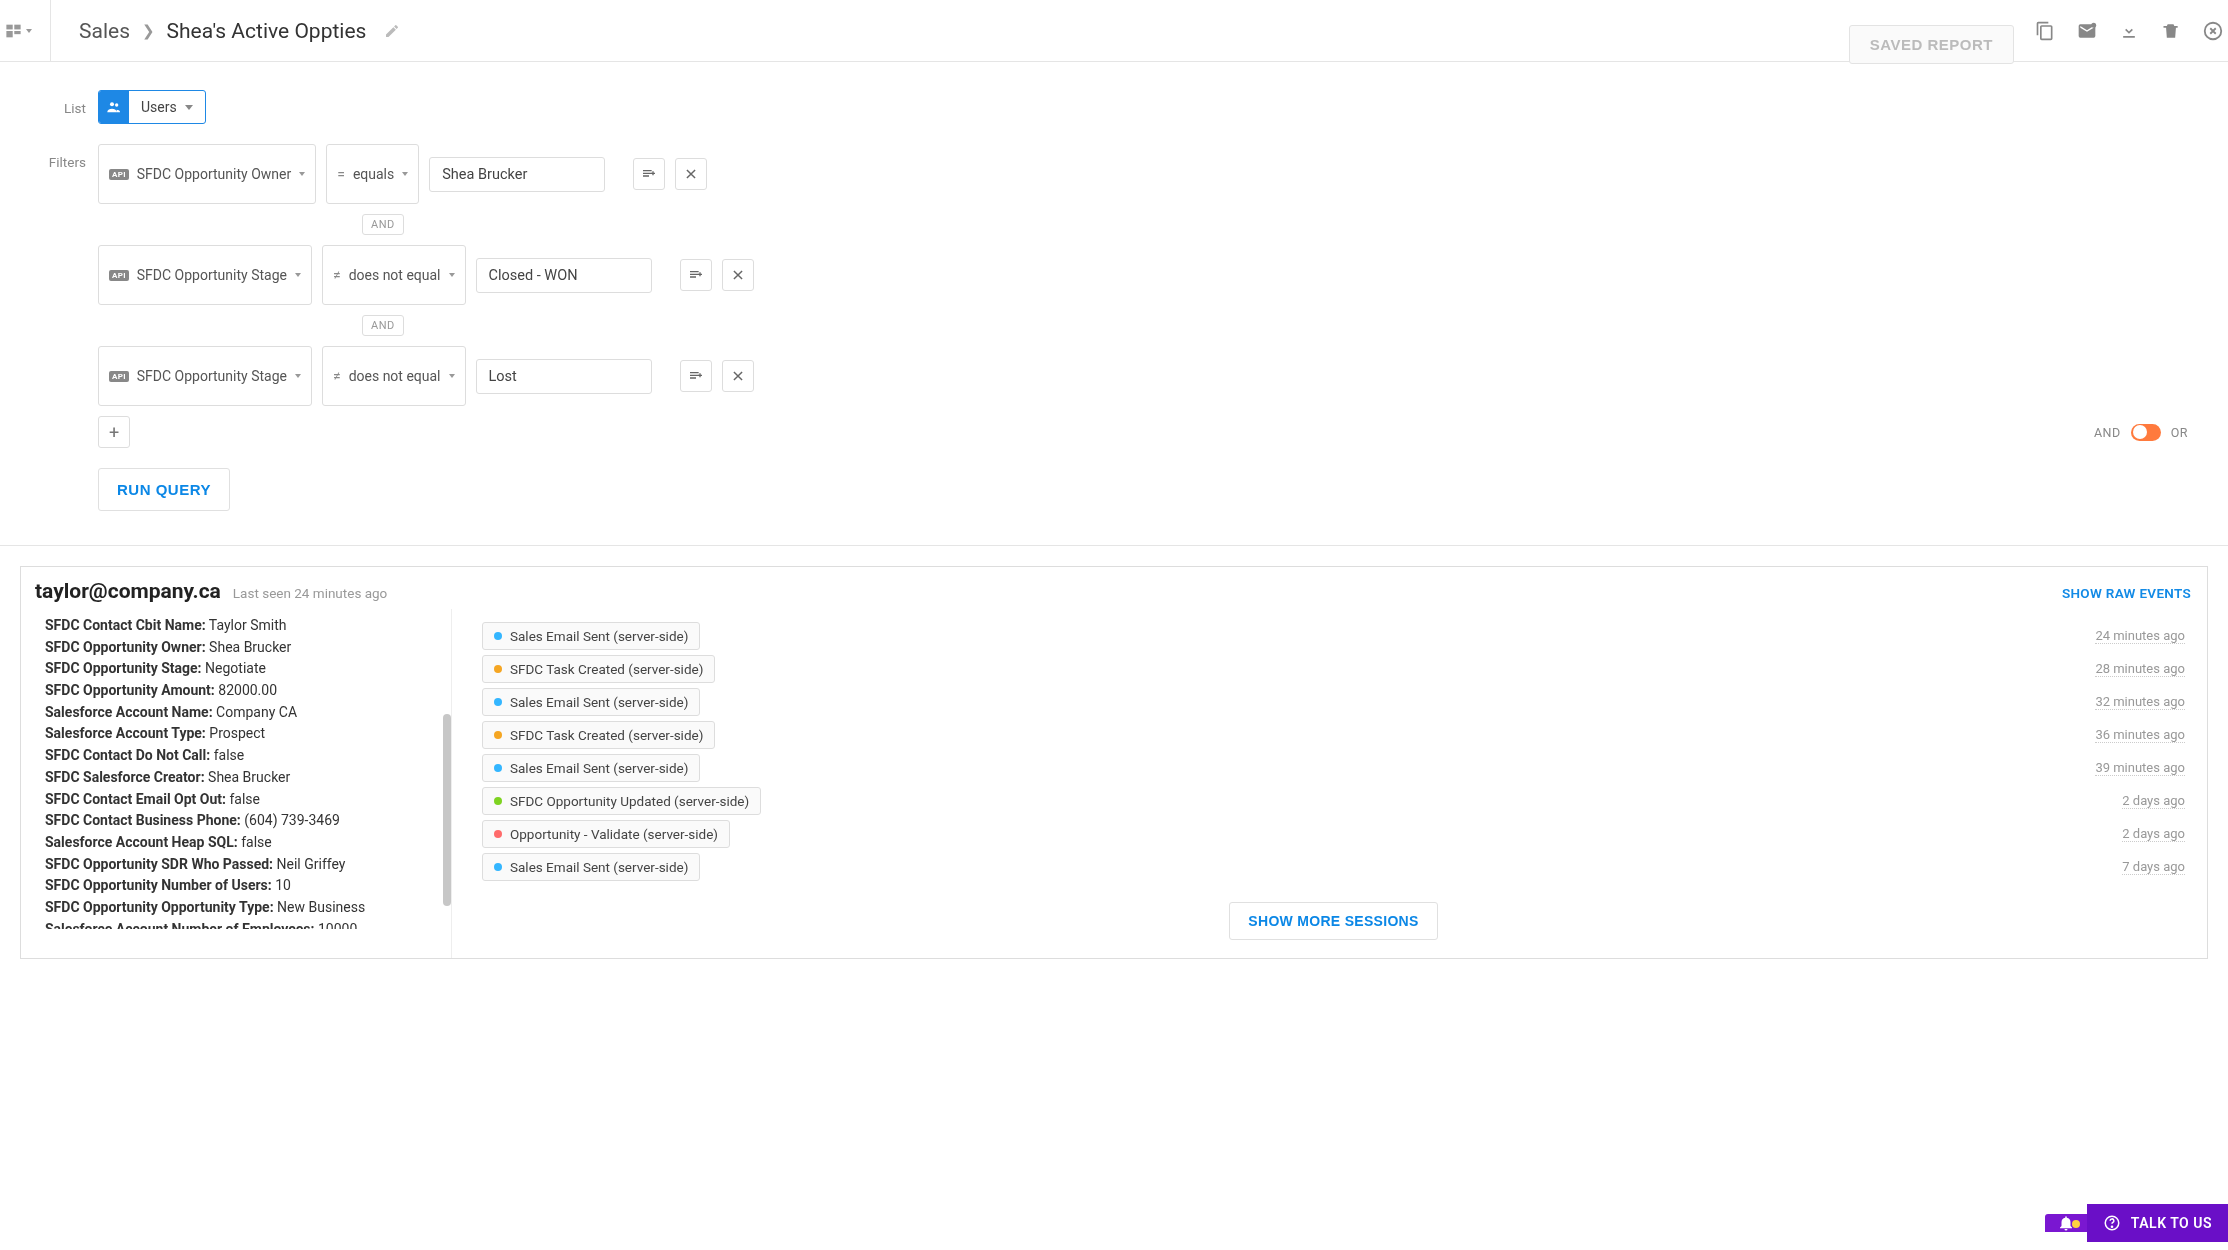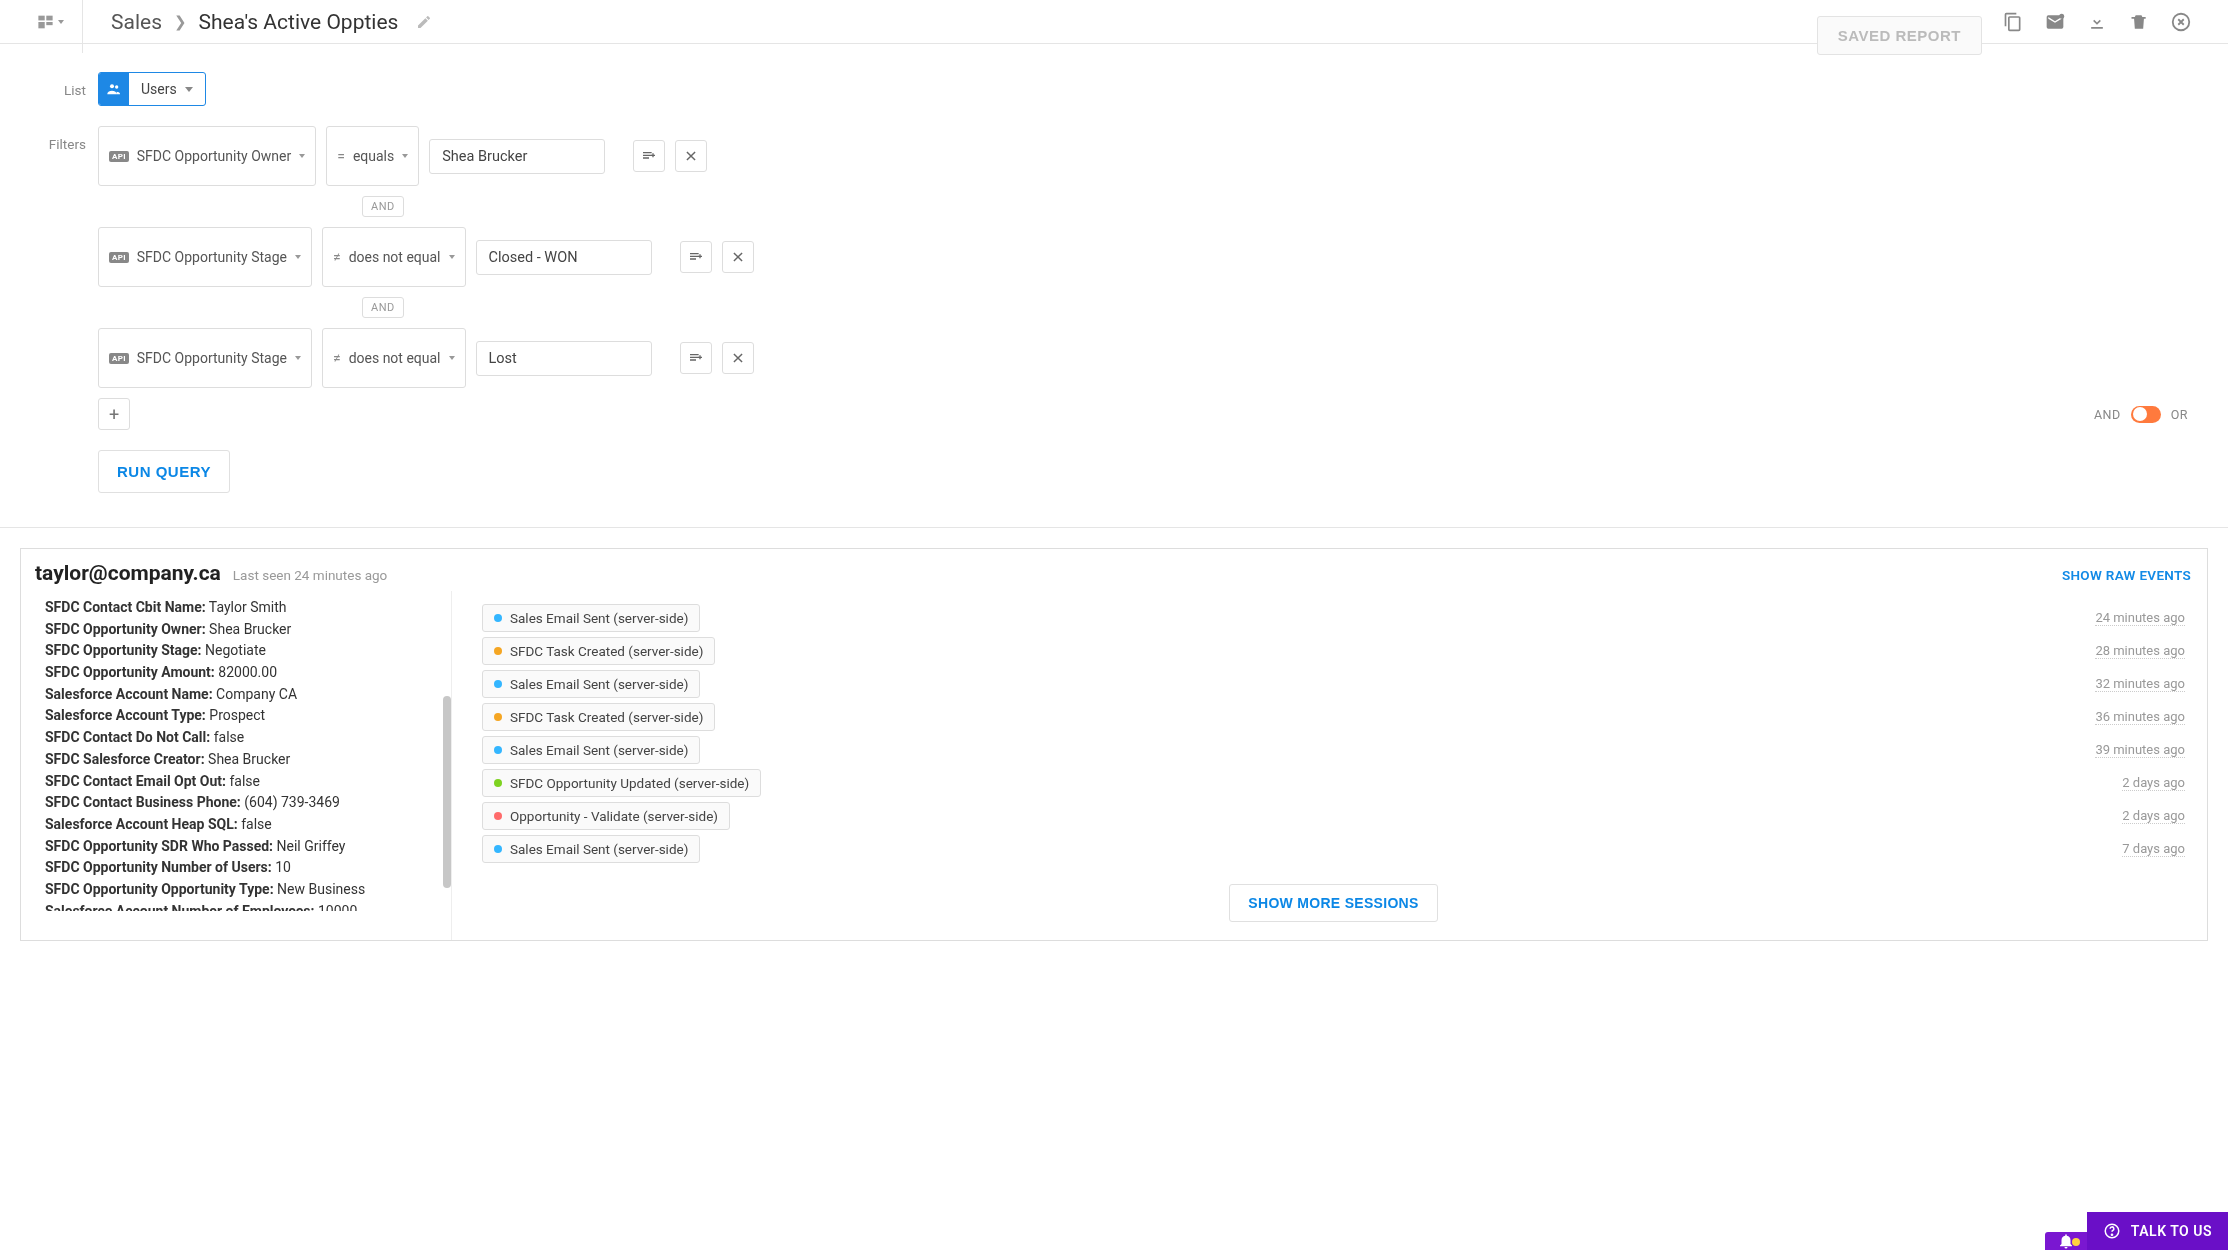--- a/index.html
+++ b/index.html
@@ -1,18 +1,18 @@
 <!DOCTYPE html>
 <html><head>
 <meta charset="utf-8">
 <style>
 * { box-sizing: border-box; margin: 0; padding: 0; }
 body { font-family: -apple-system, BlinkMacSystemFont, "Segoe UI", Roboto, Helvetica, Arial, sans-serif; font-size: 14px; color: #333; background: #fff; }
 
-.topbar { display: flex; align-items: center; height: 44px; border-bottom: 1px solid #e5e5e5; padding: 0 36px; }
+.topbar { display: flex; align-items: center; height: 62px; border-bottom: 1px solid #e5e5e5; padding: 0 4px; }
 .topbar-left { display: flex; align-items: center; gap: 18px; flex: 1; }
 .dashboard-menu { width: 28px; height: 28px; color: #888; display: flex; align-items: center; cursor: pointer; }
 .divider-v { width: 1px; height: 62px; background: #e5e5e5; margin-right: 10px; }
 .breadcrumb { display: flex; align-items: center; gap: 12px; font-size: 21px; color: #555; }
 .breadcrumb .chev { color: #999; font-size: 15px; }
 .breadcrumb .title { color: #333; }
 .pencil { color: #aaa; margin-left: 6px; cursor: pointer; }
 .topbar-right { display: flex; align-items: center; gap: 20px; }
 .saved-btn { border: 1px solid #e3e3e3; background: #fafafa; color: #bbb; font-weight: 600; font-size: 15px; letter-spacing: 0.5px; padding: 10px 20px; border-radius: 3px; margin-top: 28px; }
 .ticon { color: #888; width: 22px; height: 22px; cursor: pointer; display: flex; align-items: center; justify-content: center; }
@@ -56,21 +56,21 @@
 .props-scroll .thumb { position: absolute; right: 0; top: 30%; width: 8px; height: 55%; background: #c7c7c7; border-radius: 4px; }
 
 .events { flex: 1; border-left: 1px solid #eee; padding: 8px 22px 18px 30px; display: flex; flex-direction: column; }
 .evrow { display: flex; align-items: center; justify-content: space-between; margin: 5px 0; }
 .evchip { display: inline-flex; align-items: center; gap: 8px; border: 1px solid #ddd; background: #fafafa; border-radius: 3px; padding: 5px 11px; font-size: 13.5px; color: #444; cursor: pointer; }
 .dot { width: 8px; height: 8px; border-radius: 50%; }
 .evtime { font-size: 13px; color: #999; border-bottom: 1px dotted #ccc; }
 .showmore-wrap { display: flex; justify-content: center; margin-top: 16px; }
 .showmore { border: 1px solid #e0e0e0; background: #fff; color: #0b87e6; font-weight: 700; font-size: 14px; letter-spacing: 0.3px; padding: 10px 18px; border-radius: 3px; cursor: pointer; }
 
-.talk { position: fixed; right: 0; bottom: 0; display: flex; align-items: flex-end; padding-left: 20px; }
+.talk { position: fixed; right: 0; bottom: 8px; display: flex; align-items: center; padding-left: 20px; }
 .talk-bell { background: #7a17d1; color: #fff; width: 42px; display: flex; align-items: center; justify-content: center; border-top-left-radius: 3px; position: relative; }
 .talk-bell .badge { position: absolute; top: 6px; right: 7px; width: 8px; height: 8px; background: #ffd23f; border-radius: 50%; }
 .talk-main { background: #6a0fc7; color: #fff; display: flex; align-items: center; gap: 10px; padding: 10px 16px; font-weight: 600; font-size: 14px; letter-spacing: 0.5px; }
 
 .chev-down { display: inline-block; width: 0; height: 0; border-left: 4px solid transparent; border-right: 4px solid transparent; border-top: 5px solid #888; }
 .chev-down.sm { border-left-width: 3.5px; border-right-width: 3.5px; border-top-width: 4.5px; border-top-color: #999; }
 svg { display: block; }
 </style>
 </head>
 <body>

